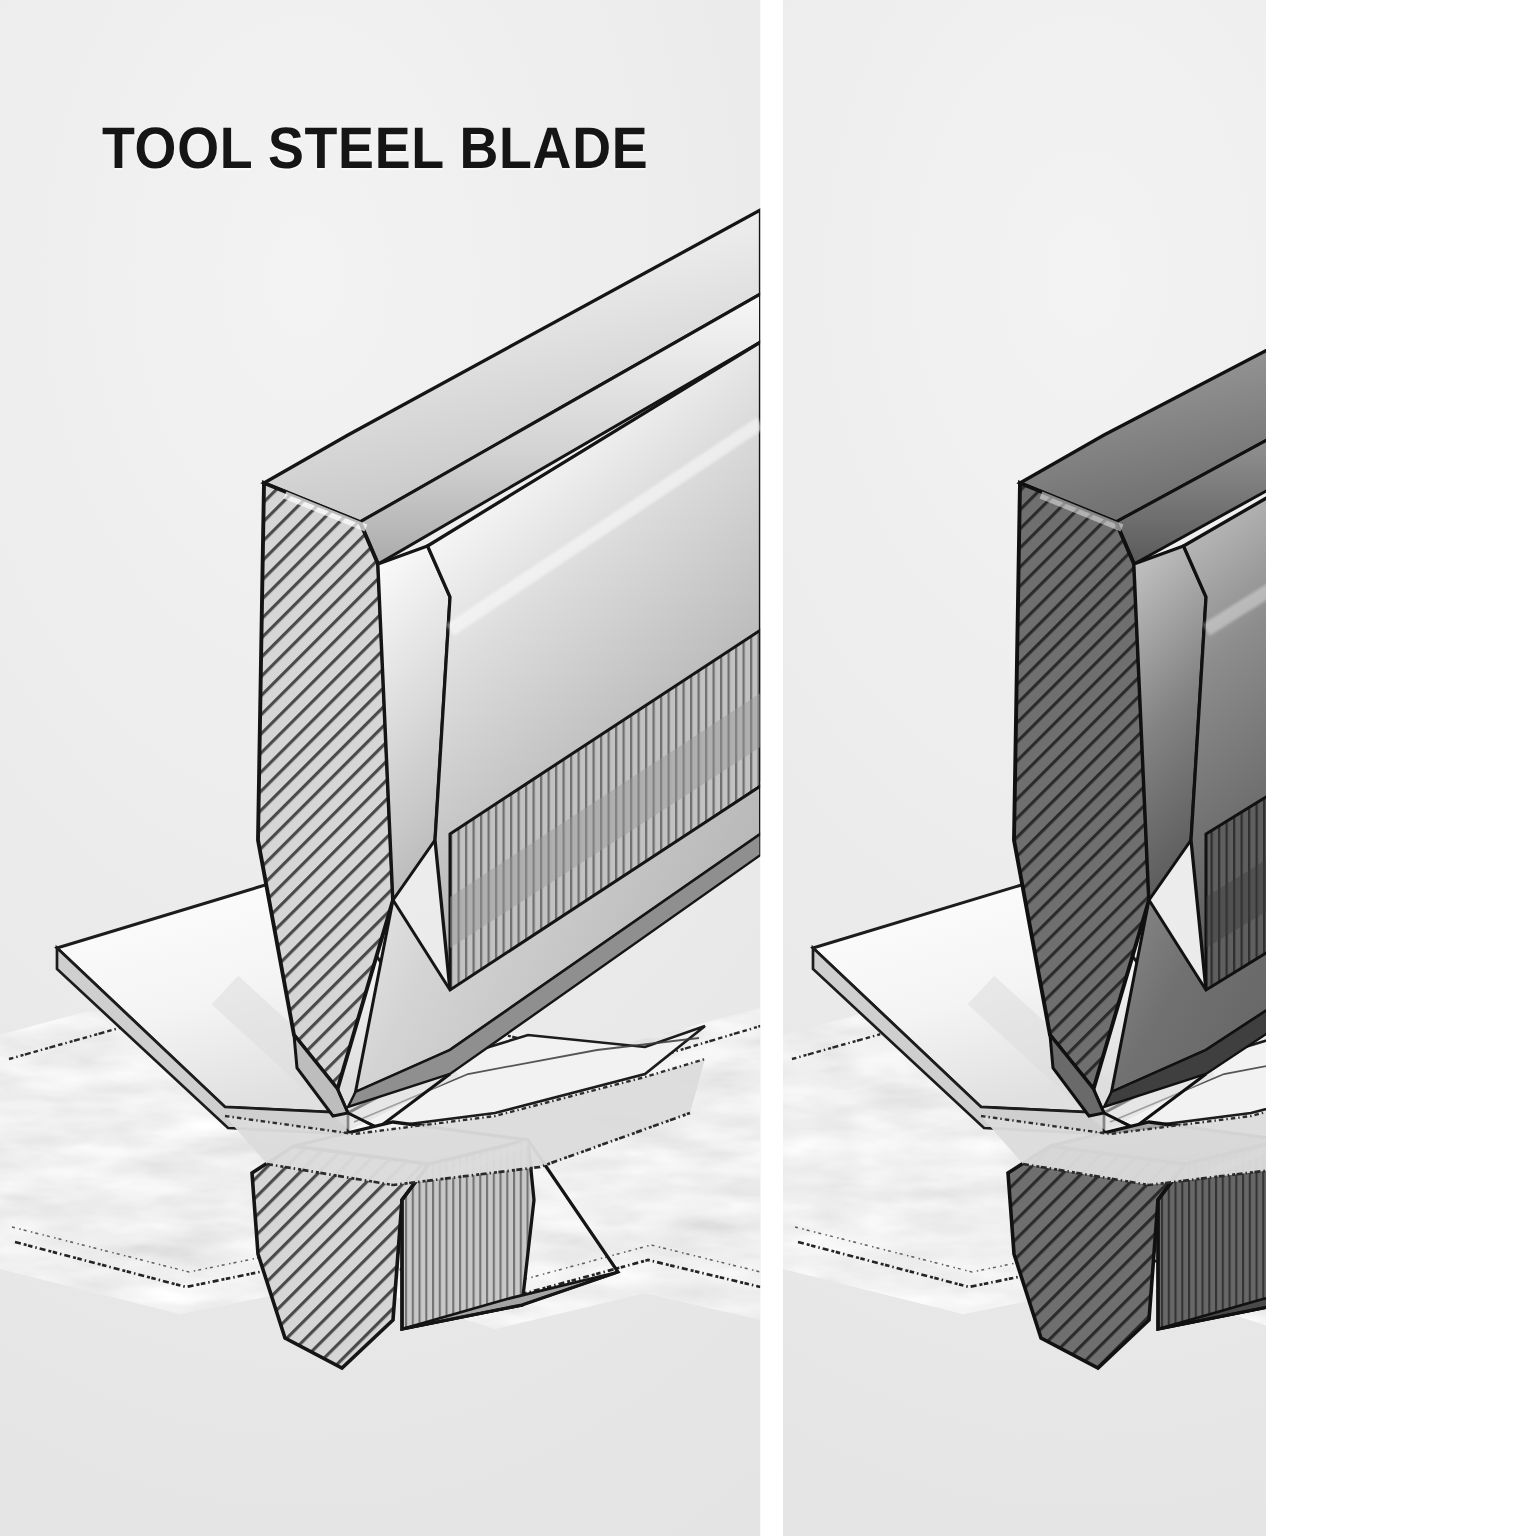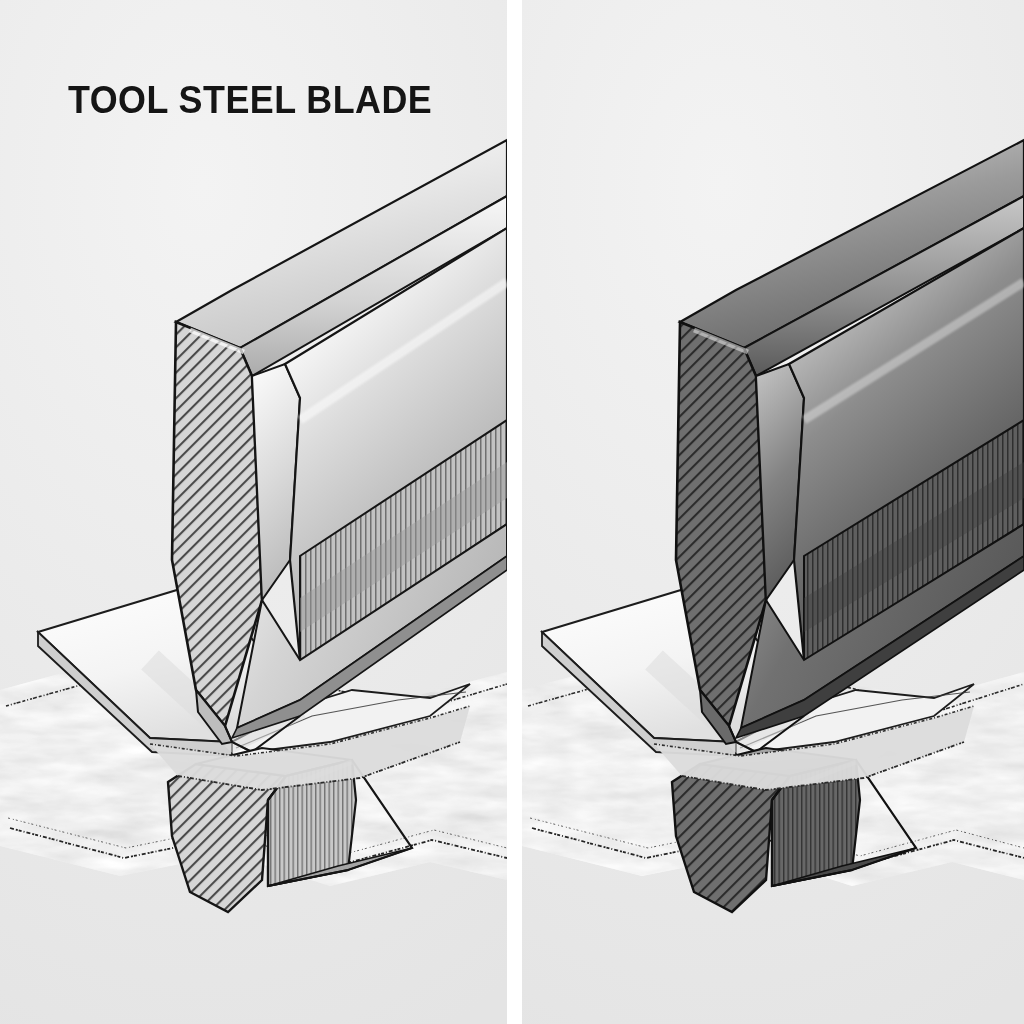--- a/index.html
+++ b/index.html
@@ -7,21 +7,21 @@
     margin: 0;
     padding: 0;
     background: #ffffff;
   }
   body {
     font-family: "Liberation Sans", sans-serif;
   }
 
   #stage {
     position: relative;
-    width: 1024px;
+    width: 844px;
     height: 1024px;
     overflow: hidden;
     background: #ffffff;
   }
 
   .panel {
     position: absolute;
     top: 0;
     height: 1024px;
     overflow: hidden;

